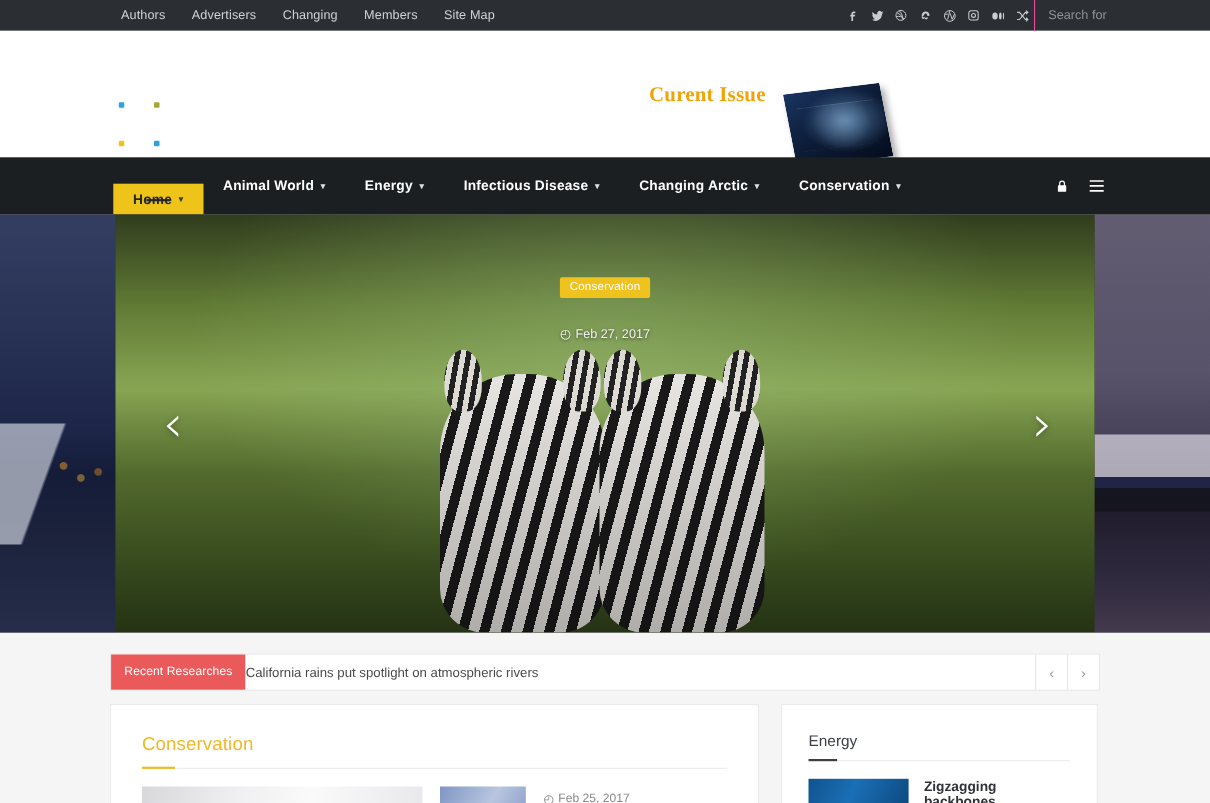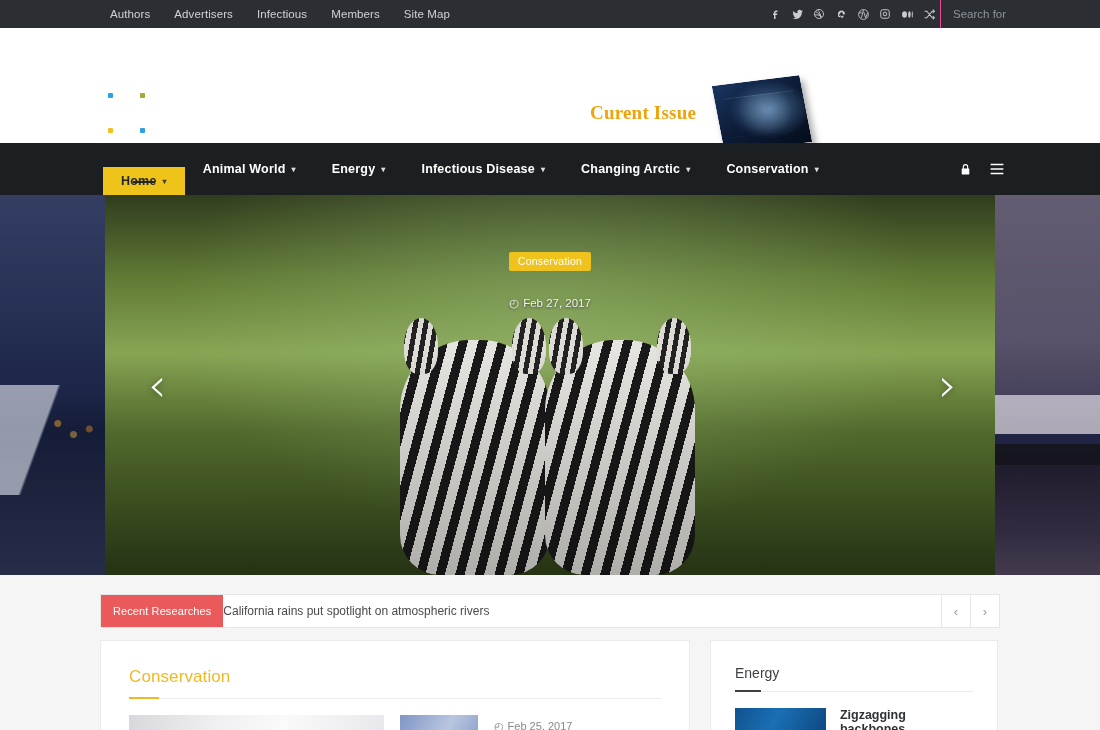--- a/index.html
+++ b/index.html
@@ -54,21 +54,21 @@
   .d3 { left: 8px;  top: 45px; background: #f2c21c; }
   .d4 { left: 40px; top: 45px; background: #2aa3e0; }
 
   .issue-block {
     position: absolute; left: 590px; top: 48px;
     display: flex; align-items: flex-start;
   }
   .issue-label {
     font-family: "Liberation Serif", serif;
     font-size: 19px; font-weight: bold; color: #f0a30a;
-    margin-top: 26px; letter-spacing: .2px;
+    margin-top: 0; letter-spacing: .2px;
   }
   .mag {
     position: relative; width: 120px; height: 80px; margin-left: 8px;
   }
   .mag-cover {
     position: absolute; left: 14px; top: 4px;
     width: 88px; height: 68px;
     transform: rotate(-11deg) skewY(4deg);
     background:
       radial-gradient(ellipse at 60% 45%, rgba(120,180,230,.55) 0%, rgba(20,40,80,0) 55%),
@@ -266,21 +266,21 @@
   }
   .side-title { color: #2f3337; font-size: 12.5px; font-weight: bold; }
 </style>
 </head>
 <body>
 
 <div class="topbar">
   <nav class="topnav">
     <a href="#">Authors</a>
     <a href="#">Advertisers</a>
-    <a href="#">Infectious</a>
+    <a href="#">Changing</a>
     <a href="#">Members</a>
     <a href="#">Site Map</a>
   </nav>
   <div class="topright">
     <div class="socials">
       <a class="soc" href="#">
         <svg width="12" height="12" viewBox="0 0 24 24" fill="currentColor">
             <path d="M14 8h3V5h-3c-2.2 0-4 1.8-4 4v2H8v3h2v8h3v-8h3l1-3h-4V9c0-.6.4-1 1-1z"></path>
           </svg>
       </a>

